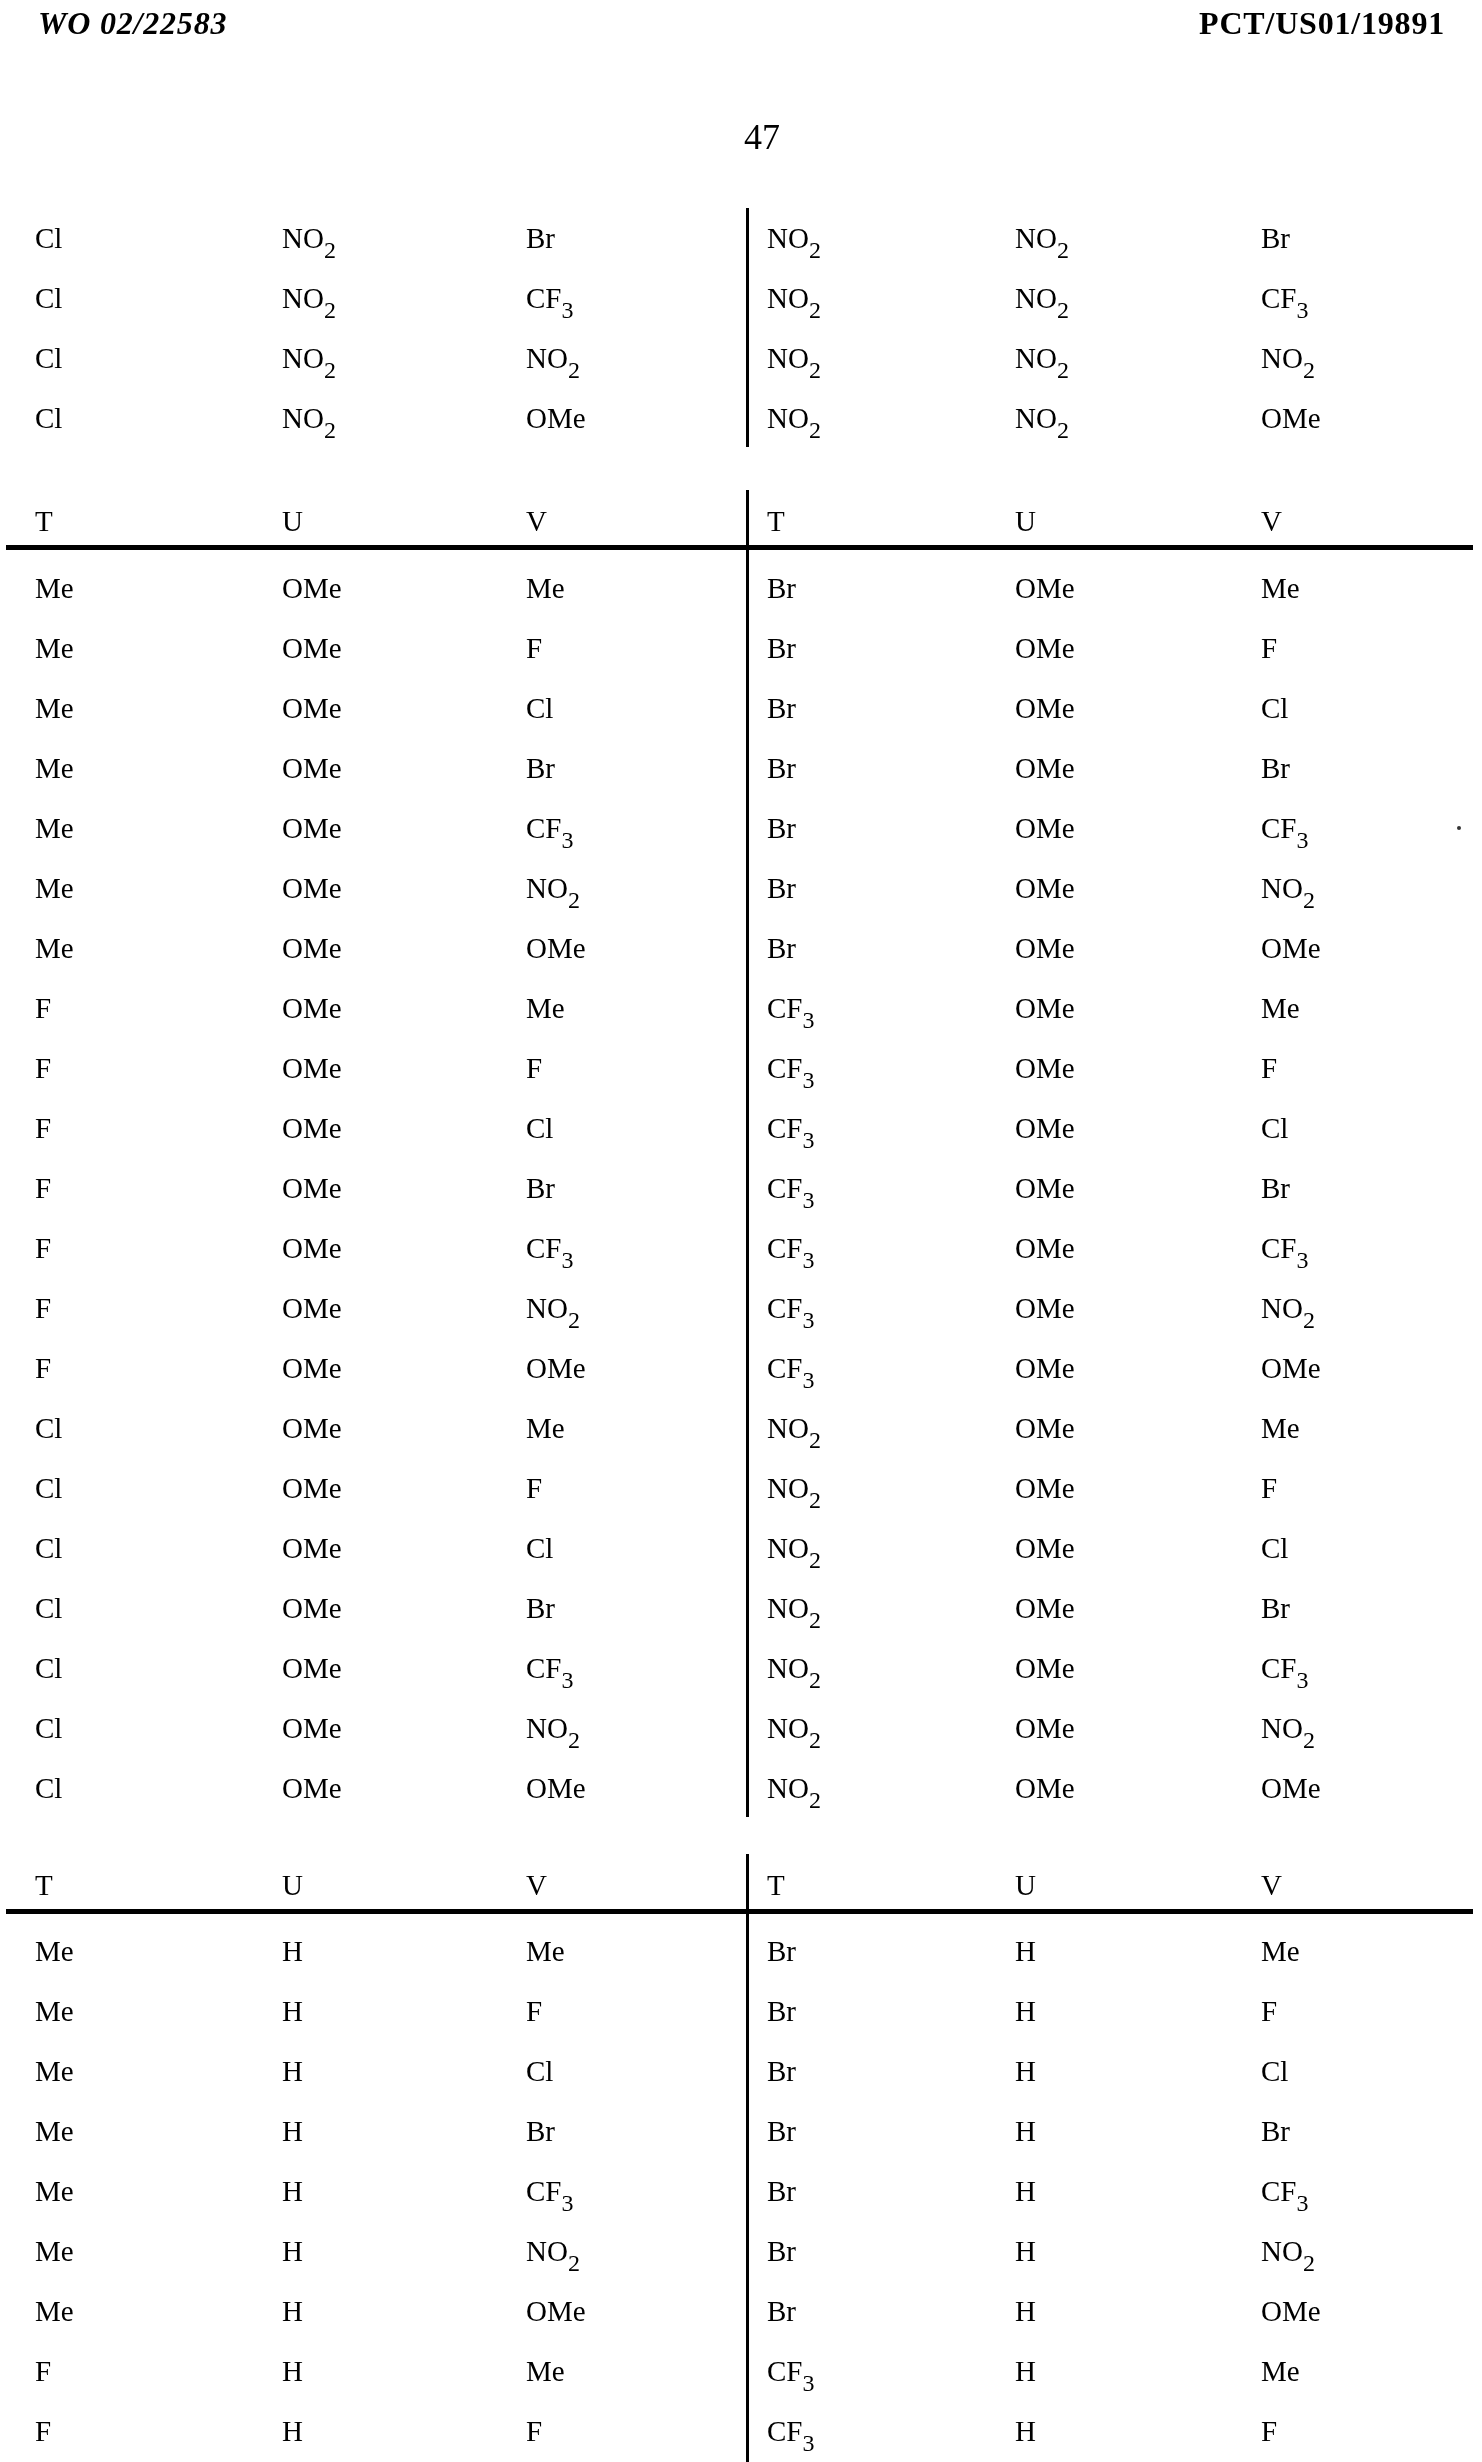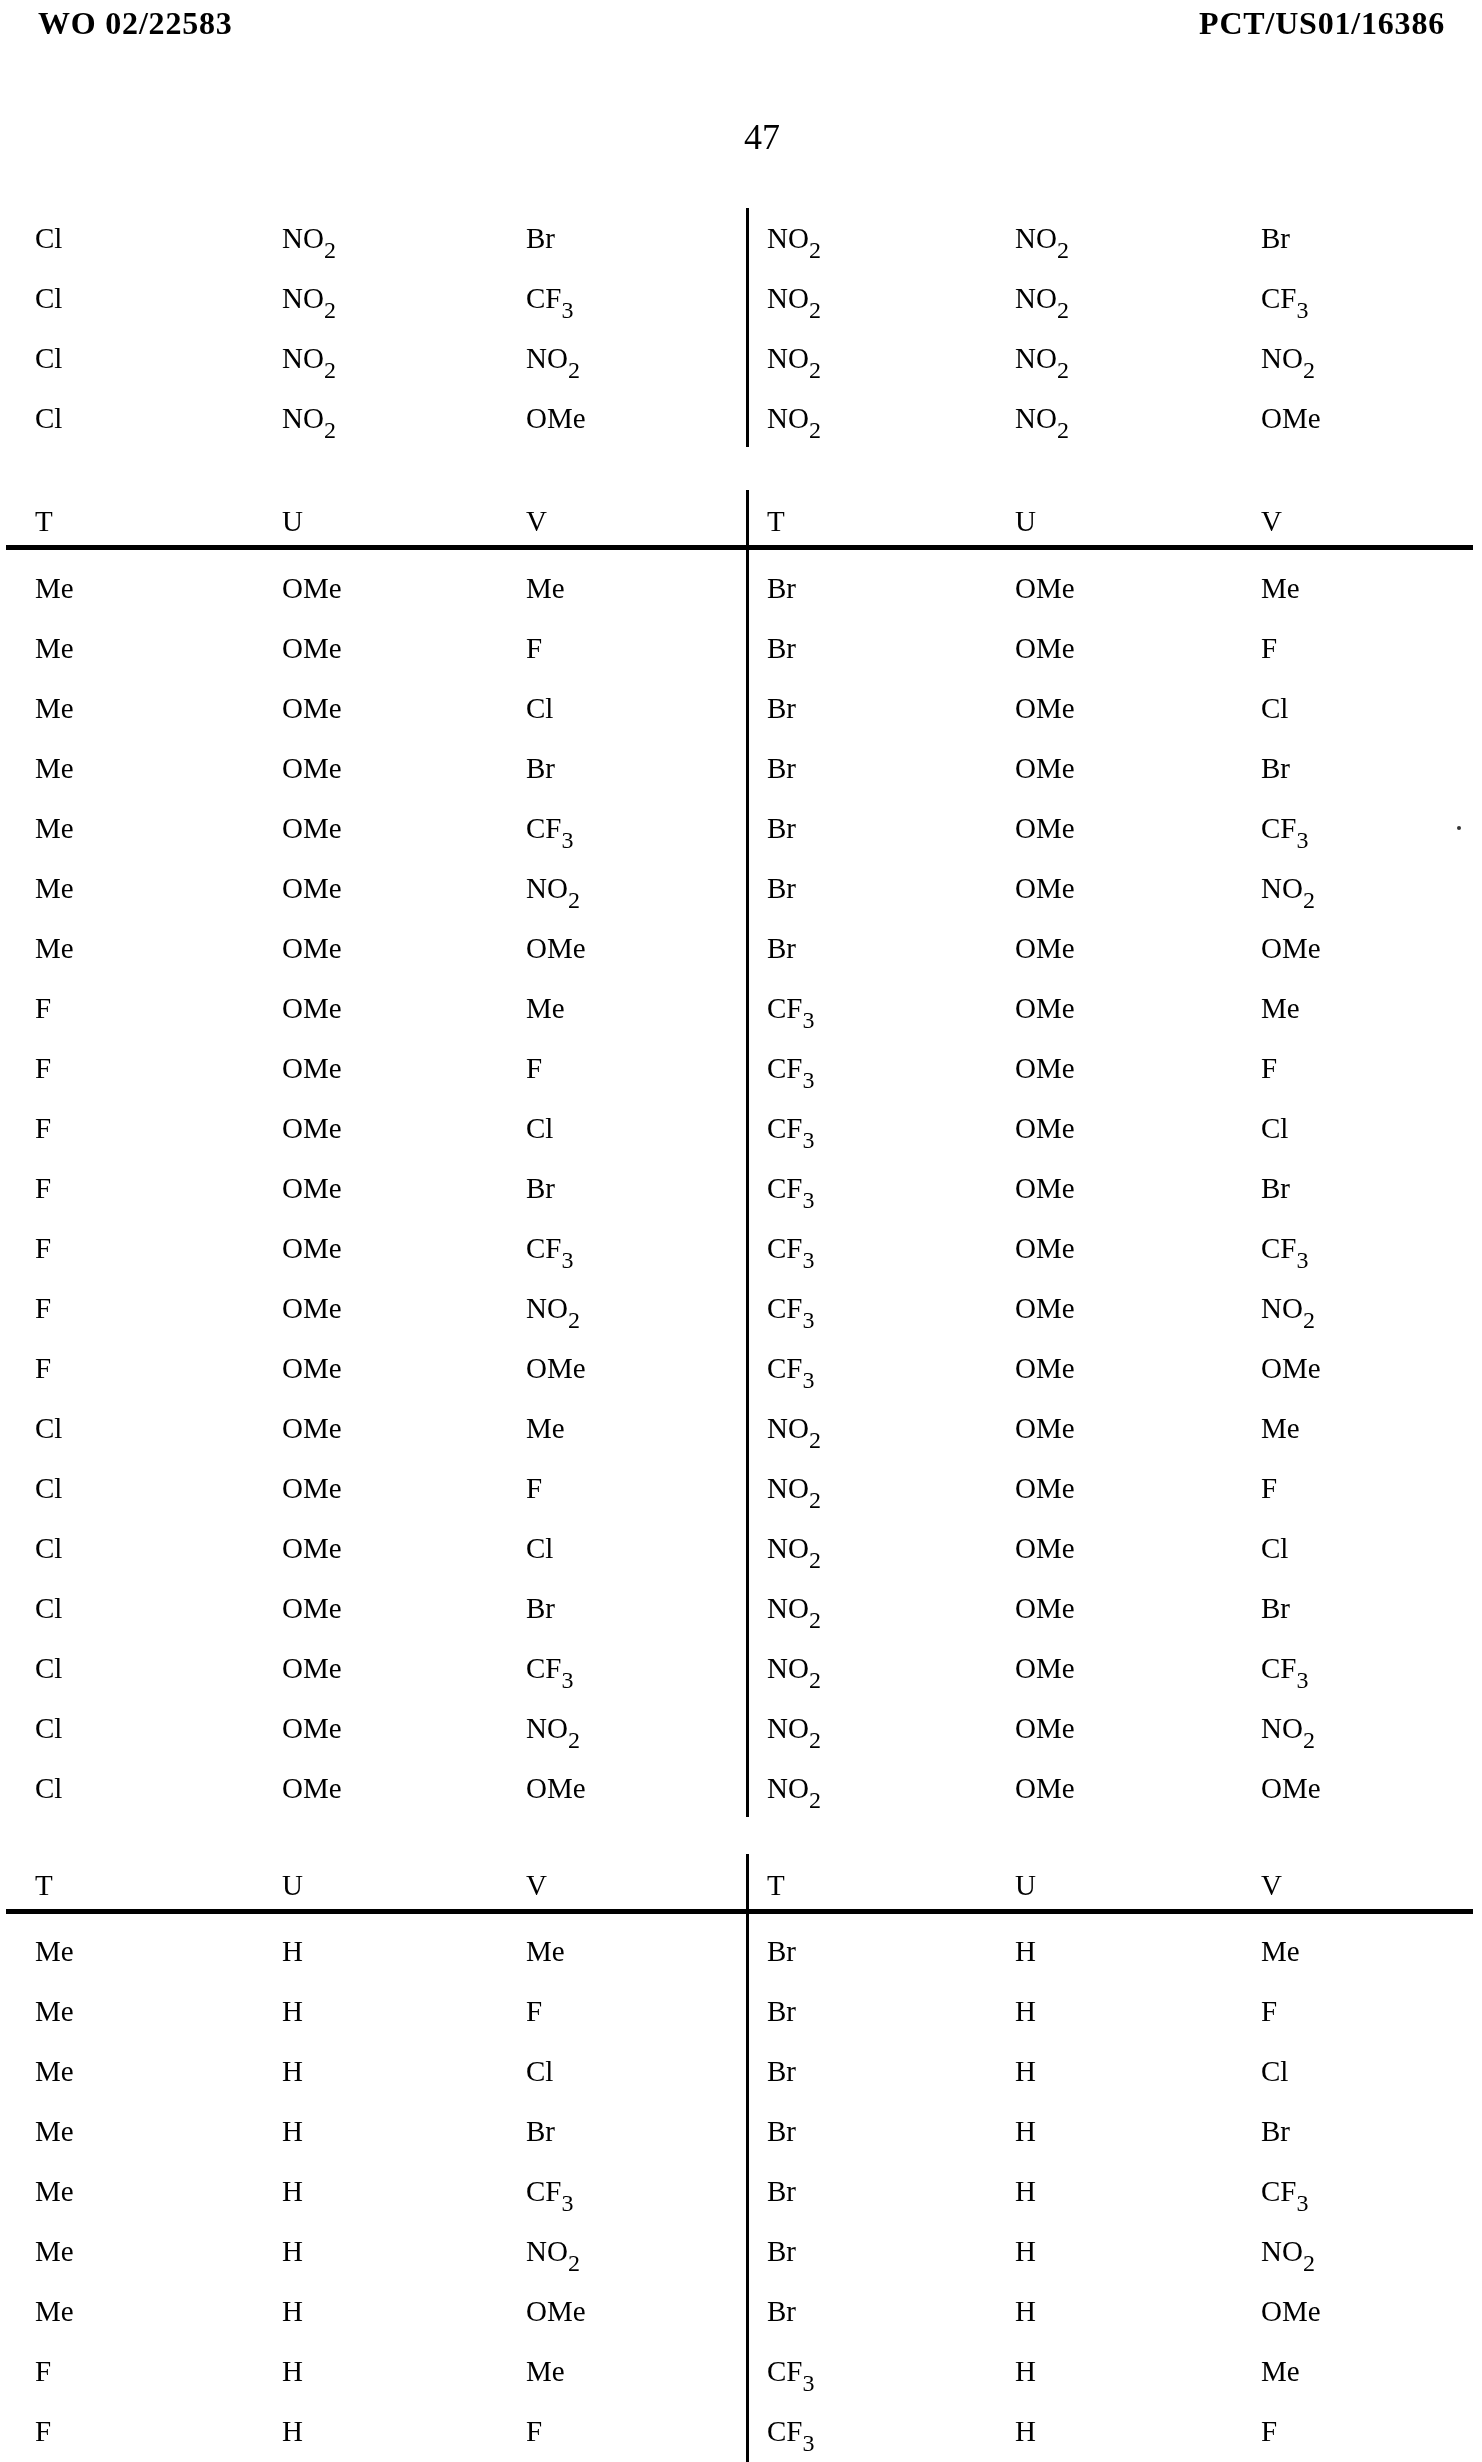--- a/index.html
+++ b/index.html
@@ -7,21 +7,21 @@
     position:relative;
     width:1482px;height:2462px;
     background:#ffffff;
     font-family:"Liberation Serif","DejaVu Serif",serif;
     color:#000;
     overflow:hidden;
     margin:0 auto;
   }
   .doc-header-left{
     position:absolute;top:4.8px;left:38px;
-    font-size:32px;font-weight:bold;letter-spacing:0.8px;
+    font-size:32px;font-weight:bold;letter-spacing:0.8px;font-style:italic;
   }
   .doc-header-right{
     position:absolute;top:4.8px;right:37px;
     font-size:32px;font-weight:bold;letter-spacing:0.8px;
   }
   .page-number{
     position:absolute;top:116px;left:744px;
     font-size:36px;
   }
   .block{position:absolute;left:0;width:1482px;}
@@ -50,21 +50,21 @@
     position:absolute;left:1457px;top:826px;width:4px;height:4px;
     background:#333;border-radius:50%;
   }
 </style>
 </head>
 <body>
 
 <div class="page">
 
   <div class="doc-header-left">WO 02/22583</div>
-  <div class="doc-header-right">PCT/US01/16386</div>
+  <div class="doc-header-right">PCT/US01/19891</div>
 
   <div class="page-number">47</div>
 
   <section class="block block-cont">
     <div class="half half-left">
       <div class="rows">
           <div class="trow brow">
             <span class="cell">Cl</span>
             <span class="cell">NO<sub>2</sub></span>
             <span class="cell">Br</span>

